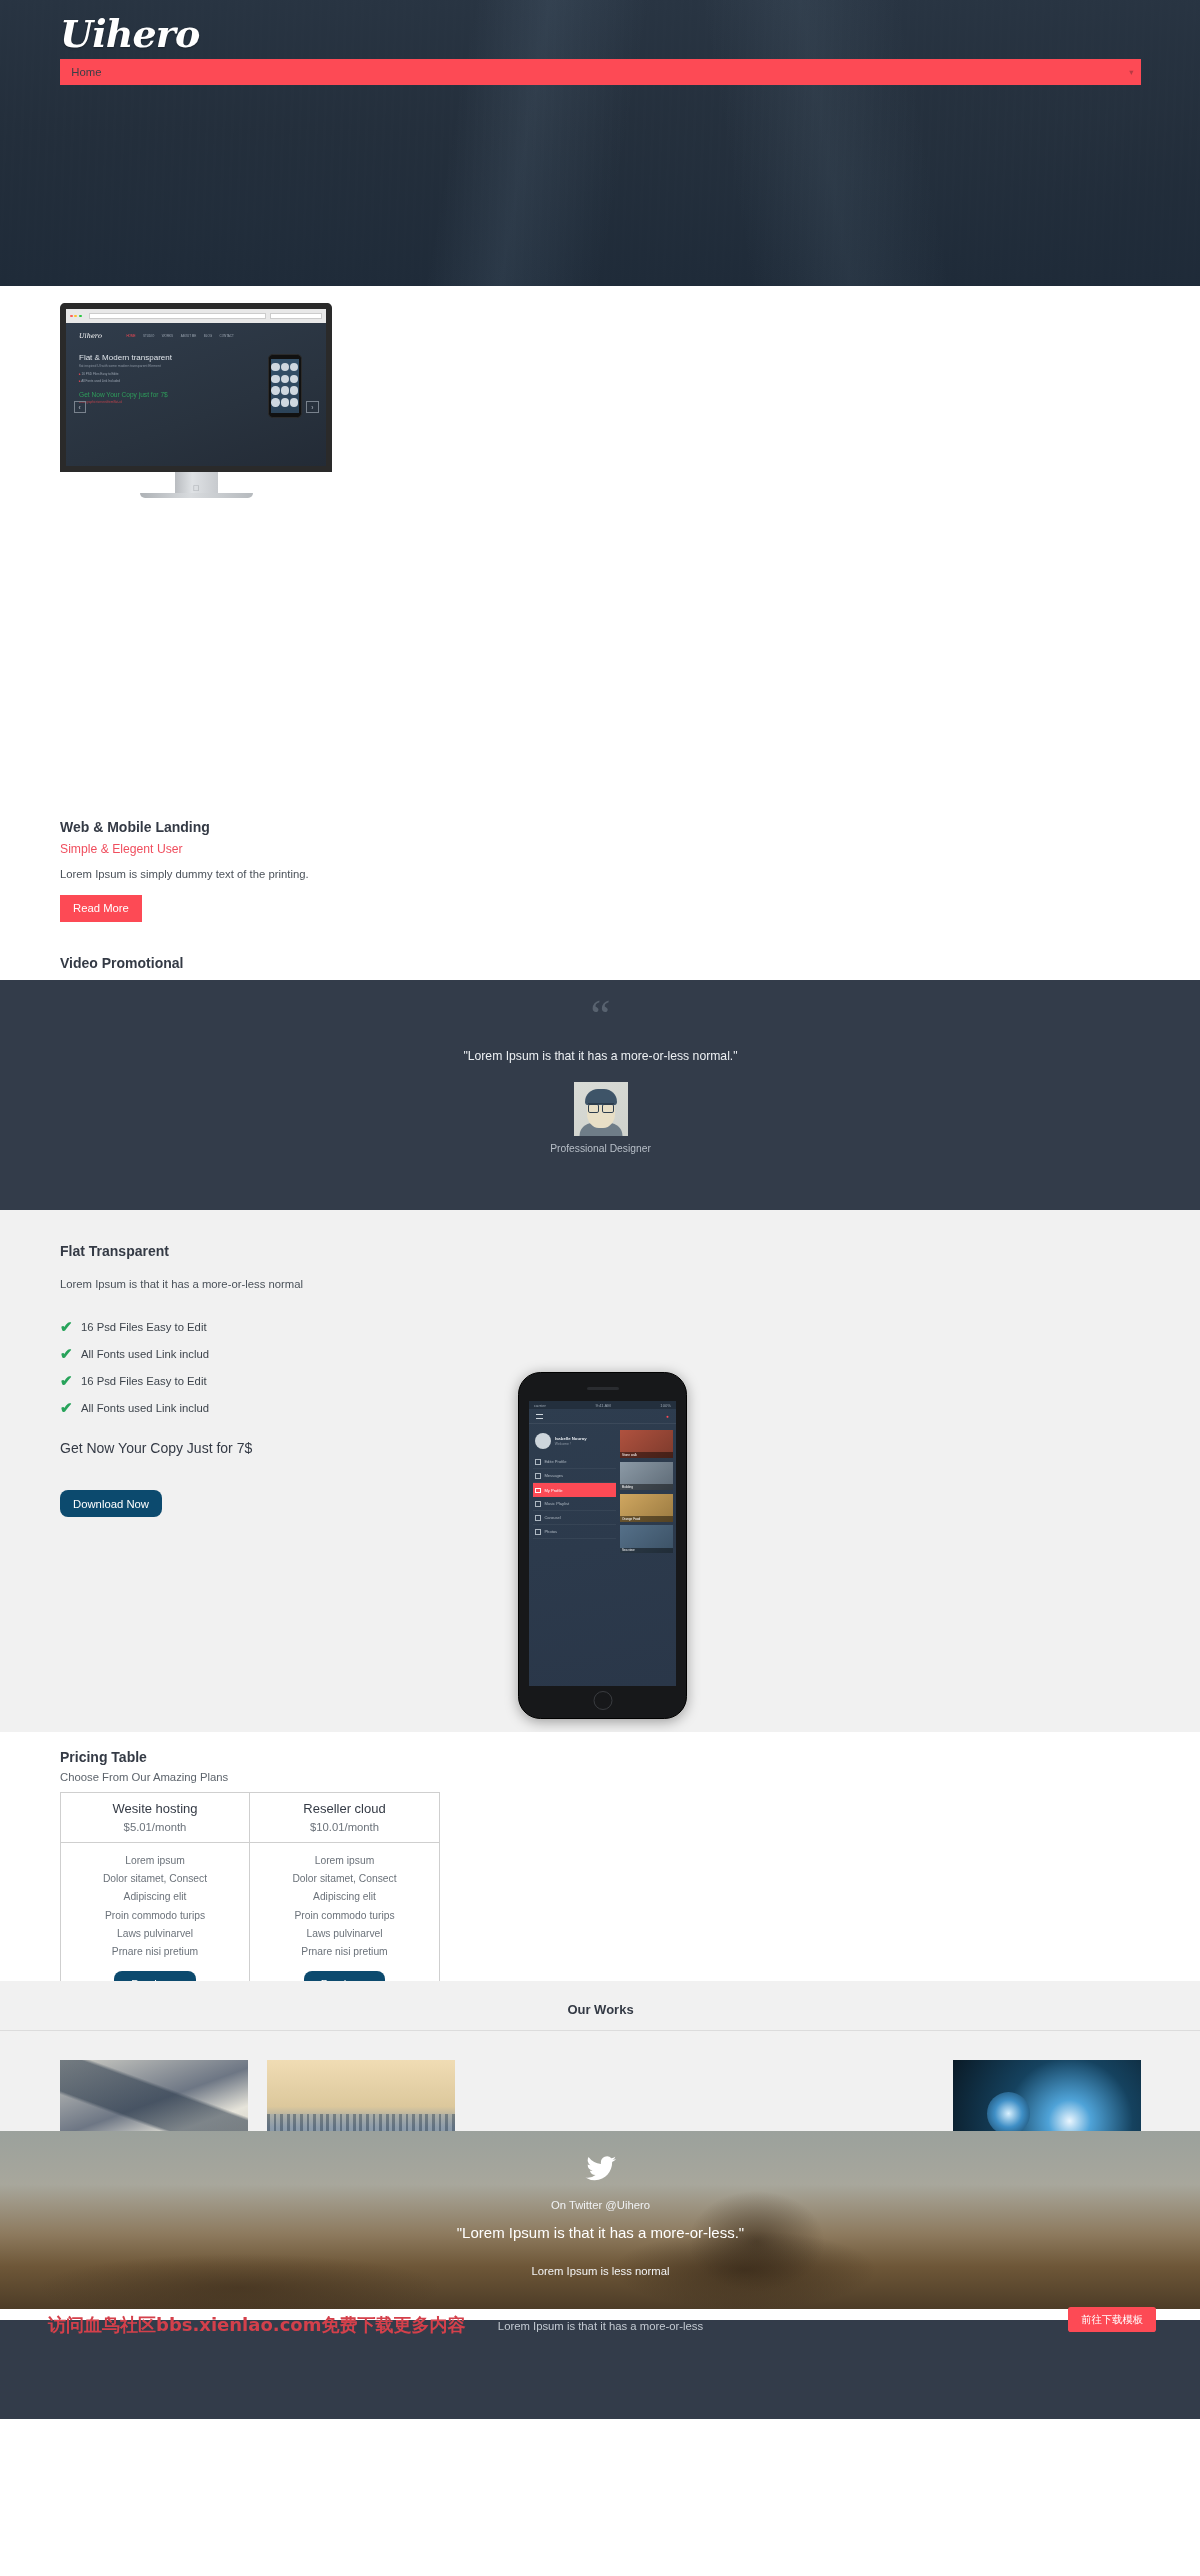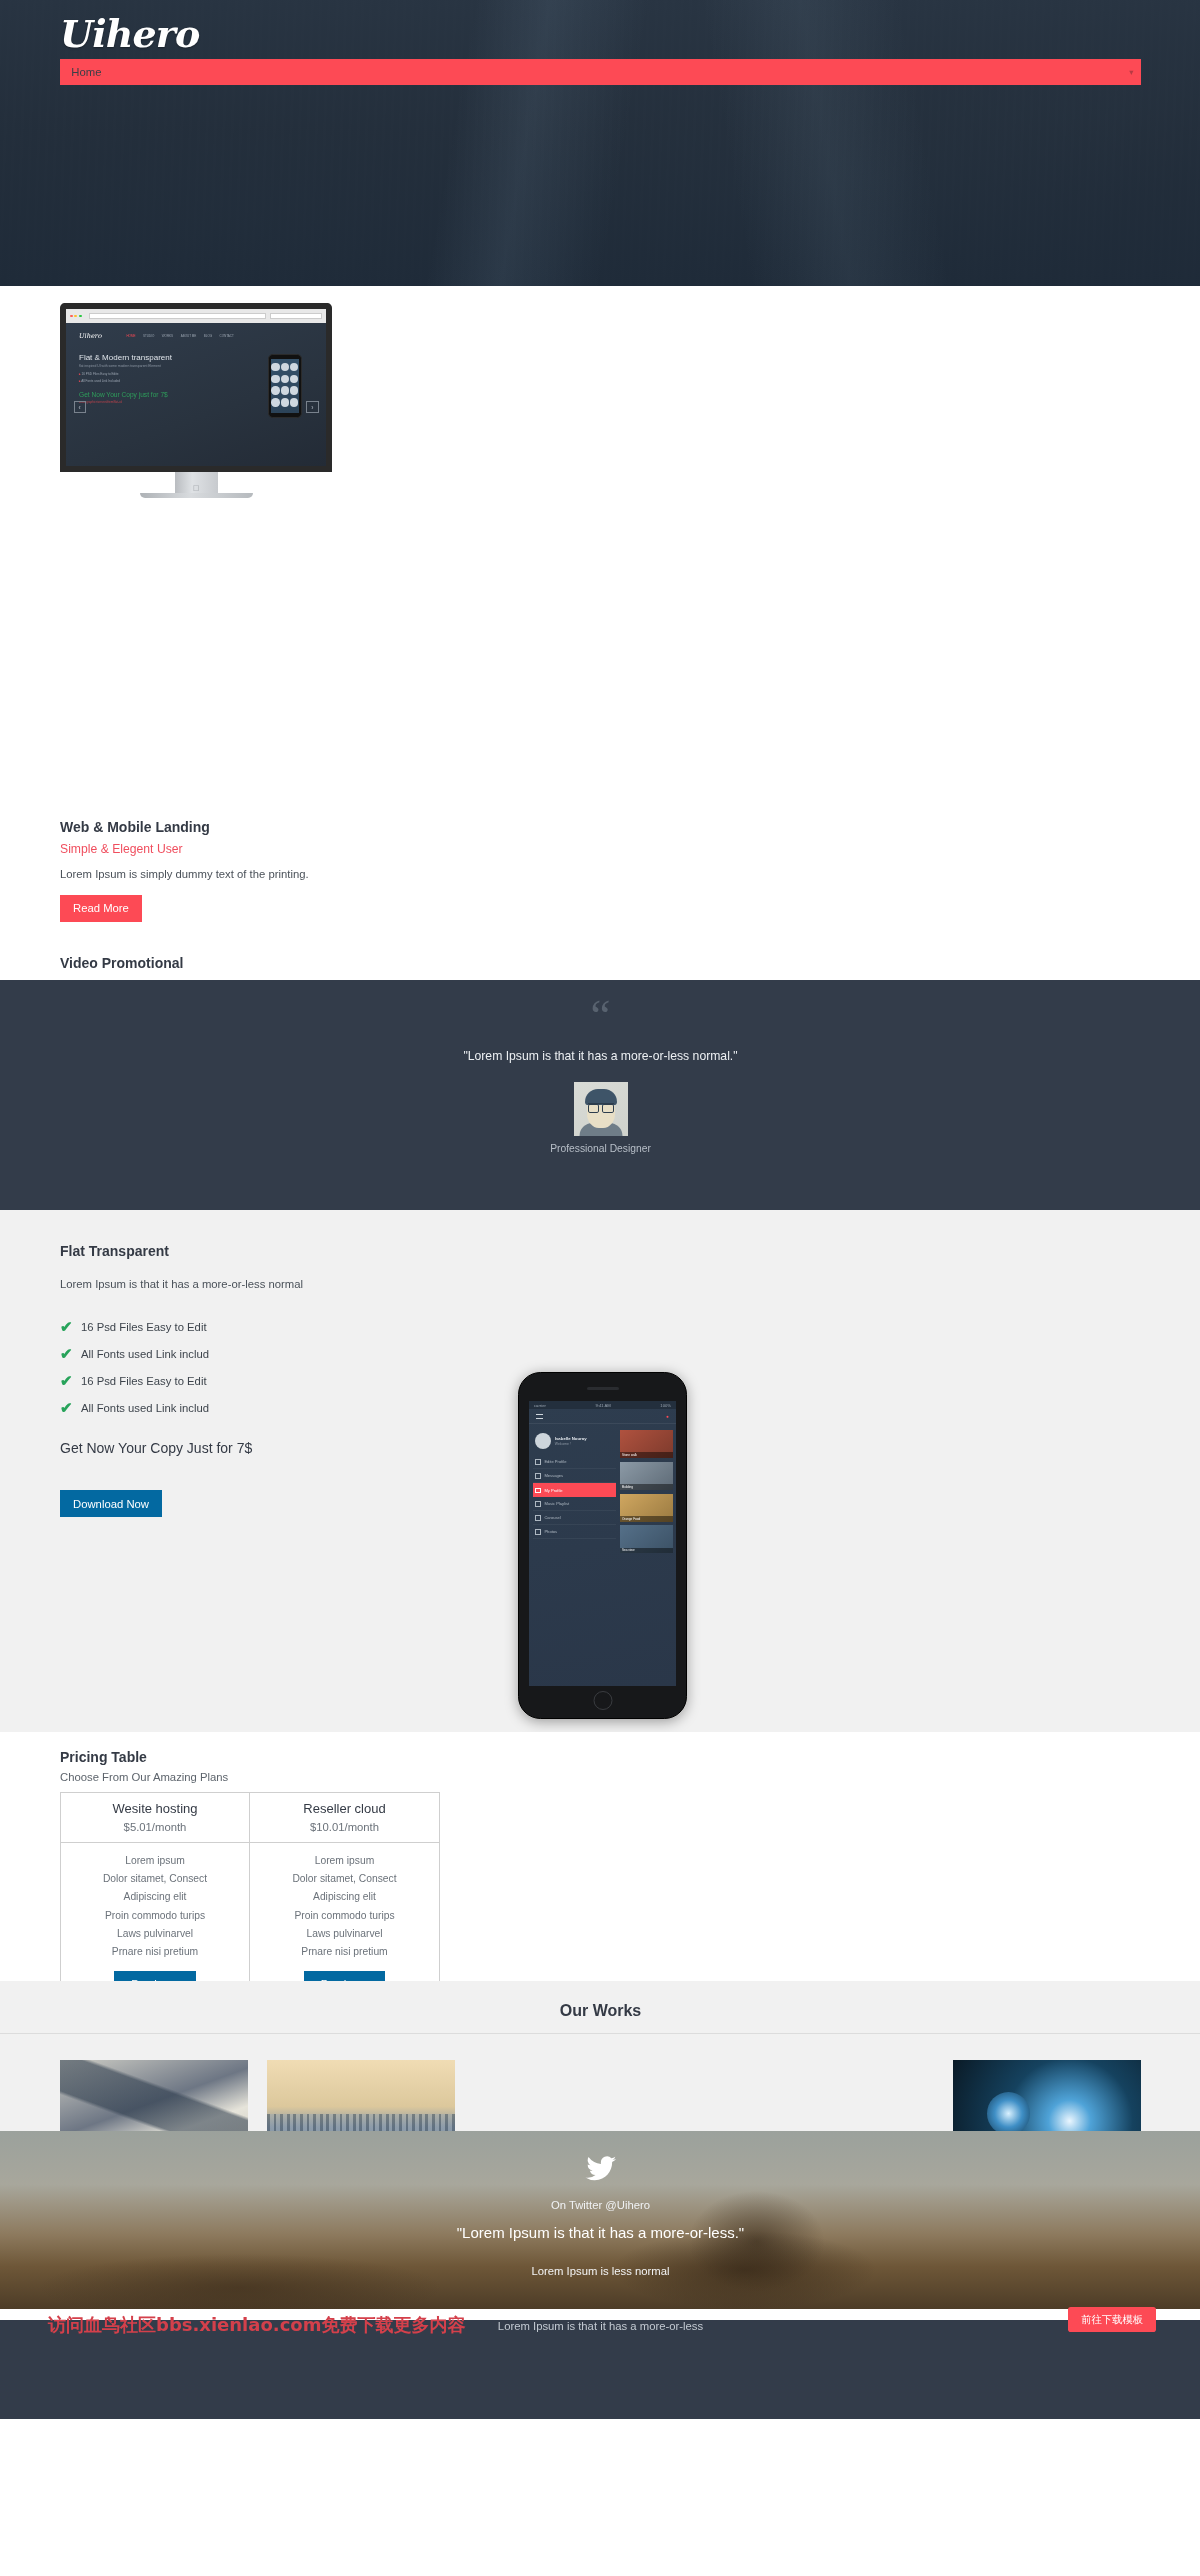--- a/index.html
+++ b/index.html
@@ -141,21 +141,21 @@
   .blk-sub{ font-size:12.2px; margin-top:6.6px; }
   .blk-sub.red{ color:#f04e5e; }
   .blk-sub.green{ color:#2e9e5b; }
   .blk-text{ font-size:11.3px; color:#4a5159; margin-top:12.2px; }
   .btn {
     display:inline-block; margin-top:15px;
     padding:7.5px 13px; color:#fff; font-size:11.3px;
     border:none; cursor:pointer;
   }
   .btn-red{ background:#fd4a55; }
-  .btn-green{ background:#0369a1; }
+  .btn-green{ background:#0c4a6e;border-radius:8px; }
 
   .video-thumb {
     position:absolute; left:60px; top:805px;
     width:300px; height:145px;
     overflow:hidden;
     background:#8d8d86;
   }
   .vt-sky{
     position:absolute; inset:0;
     background:
@@ -329,21 +329,21 @@
   .pr-price{ font-size:11.3px; color:#6b727a; margin-top:4.7px; }
   .pr-feats{ list-style:none; padding:8.4px 0 1.9px; text-align:center; }
   .pr-feats li{ font-size:10.3px; color:#6b727a; line-height:18.3px; }
   .pr-buy{ text-align:center; padding:7.5px 0 13px; }
   .pr-buy .btn{ margin-top:0; padding:6.6px 17px; }
 
   
   .works{ background:#f1f1f1; position:relative; height:150px; }
   .works-title{
     width:100%; text-align:center; padding-top:20.6px;
-    font-size:16px; font-weight:bold; color:#343a45;
+    font-size:13px; font-weight:bold; color:#343a45;
   }
   .works-sep{ width:100%; height:0.9px; background:#dcdcdc; margin-top:13px; }
   .work-row{ position:absolute; top:79px; left:0; width:1201px; }
   .work-img{ position:absolute; width:188px; height:122px; overflow:hidden; }
   .w1{ left:60px; background:linear-gradient(160deg,#cfcec6 0%,#6d7684 40%,#e6e4da 60%,#b9b6ab 100%); }
   .w1::after{
     content:""; position:absolute; inset:0;
     background:linear-gradient(200deg, transparent 30%, rgba(40,55,72,.55) 32%, rgba(40,55,72,.55) 52%, transparent 54%);
   }
   .w2{ left:267px; background:linear-gradient(180deg,#f0dcb4 0%, #dcc89c 38%, #8d9aa6 55%, #5f6d7a 100%); }

